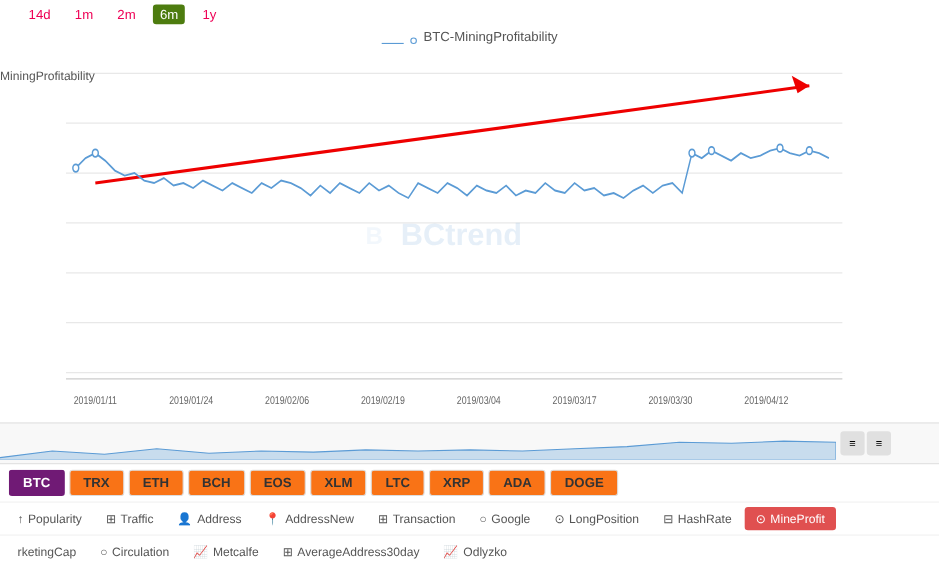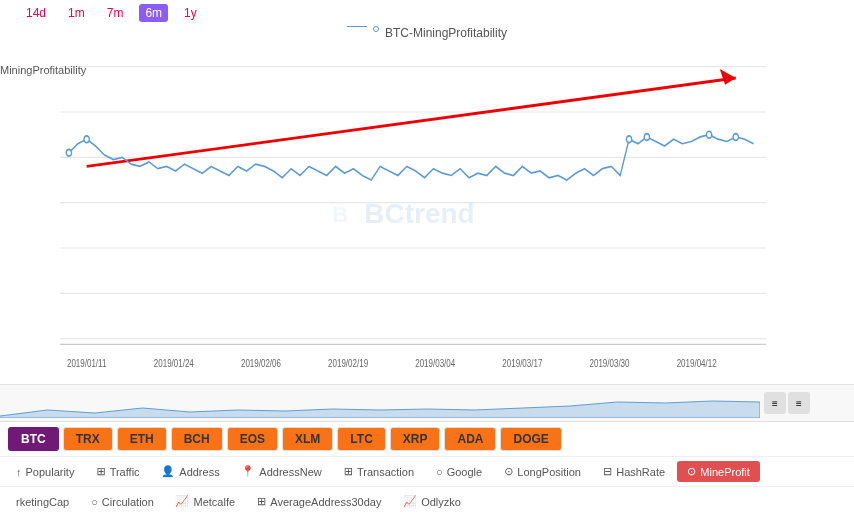--- a/index.html
+++ b/index.html
@@ -1,24 +1,24 @@
 <!DOCTYPE html>
 <html><head>
   <meta charset="utf-8">
   <style>
     * { margin: 0; padding: 0; box-sizing: border-box; }
     body { font-family: Arial, sans-serif; background: #fff; width: 854px; height: 512px; overflow: hidden; font-size: 12px; color: #333; }
 
     
     .time-range { display: flex; align-items: center; gap: 10px; padding: 4px 20px; background: #fff; }
     .time-btn { background: none; border: none; cursor: pointer; color: #e05; font-size: 12px; padding: 2px 6px; border-radius: 3px; }
-    .time-btn.active { background: #8b5cf6; color: #fff; }
-
-    
-    .chart-legend { text-align: center; font-size: 12px; color: #555; margin-bottom: 4px; display: flex; align-items: flex-start; justify-content: center; gap: 6px; }
+    .time-btn.active { background: #4d7c0f; color: #fff; }
+
+    
+    .chart-legend { text-align: center; font-size: 12px; color: #555; margin-bottom: 4px; display: flex; align-items: flex-end; justify-content: center; gap: 6px; }
     .legend-line { display: inline-block; width: 20px; height: 1px; background: #5b9bd5; vertical-align: middle; }
     .legend-dot { display: inline-block; width: 6px; height: 6px; border-radius: 50%; border: 1px solid #5b9bd5; background: #fff; vertical-align: middle; }
 
     
     .chart-container { position: relative; width: 776px; height: 340px; background: #fff; padding: 0 10px 0 60px; }
     .chart-svg { width: 100%; height: 100%; }
 
     
     .watermark { position: absolute; top: 50%; left: 50%; transform: translate(-40%, -50%); opacity: 0.15; font-size: 28px; color: #5b9bd5; font-weight: bold; display: flex; align-items: center; gap: 6px; pointer-events: none; }
 
@@ -45,21 +45,21 @@
     .metric-tab-2 { padding: 4px 10px; border-radius: 3px; cursor: pointer; font-size: 11px; color: #555; white-space: nowrap; display: flex; align-items: center; gap: 4px; }
 
     .y-axis-label { position: absolute; left: 0; top: 20px; font-size: 11px; color: #555; writing-mode: horizontal-tb; }
   </style>
 </head>
 <body>
 
 <div class="time-range">
   <button class="time-btn">14d</button>
   <button class="time-btn">1m</button>
-  <button class="time-btn">7m</button>
+  <button class="time-btn">2m</button>
   <button class="time-btn active">6m</button>
   <button class="time-btn">1y</button>
 </div>
 
 <div class="chart-legend">
   <span class="legend-line"></span>
   <span class="legend-dot"></span>
   <span>BTC-MiningProfitability</span>
 </div>
 

